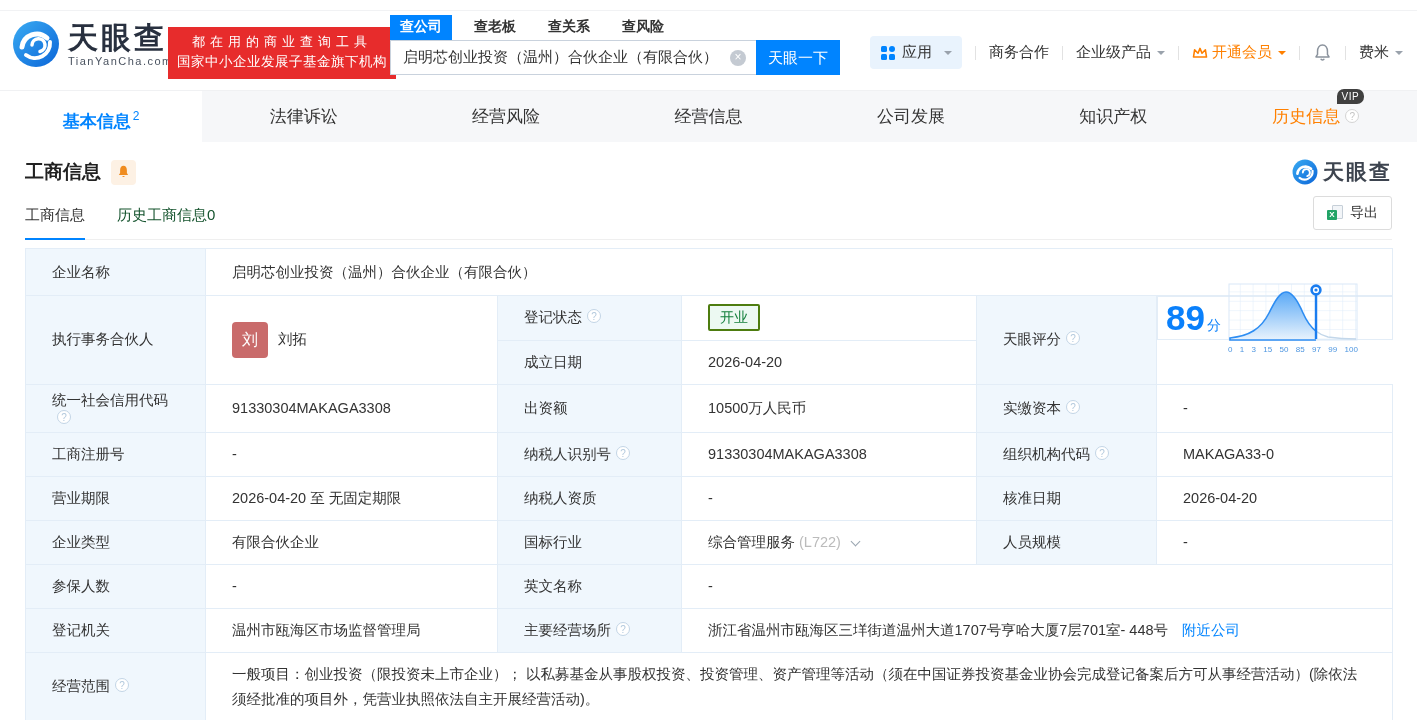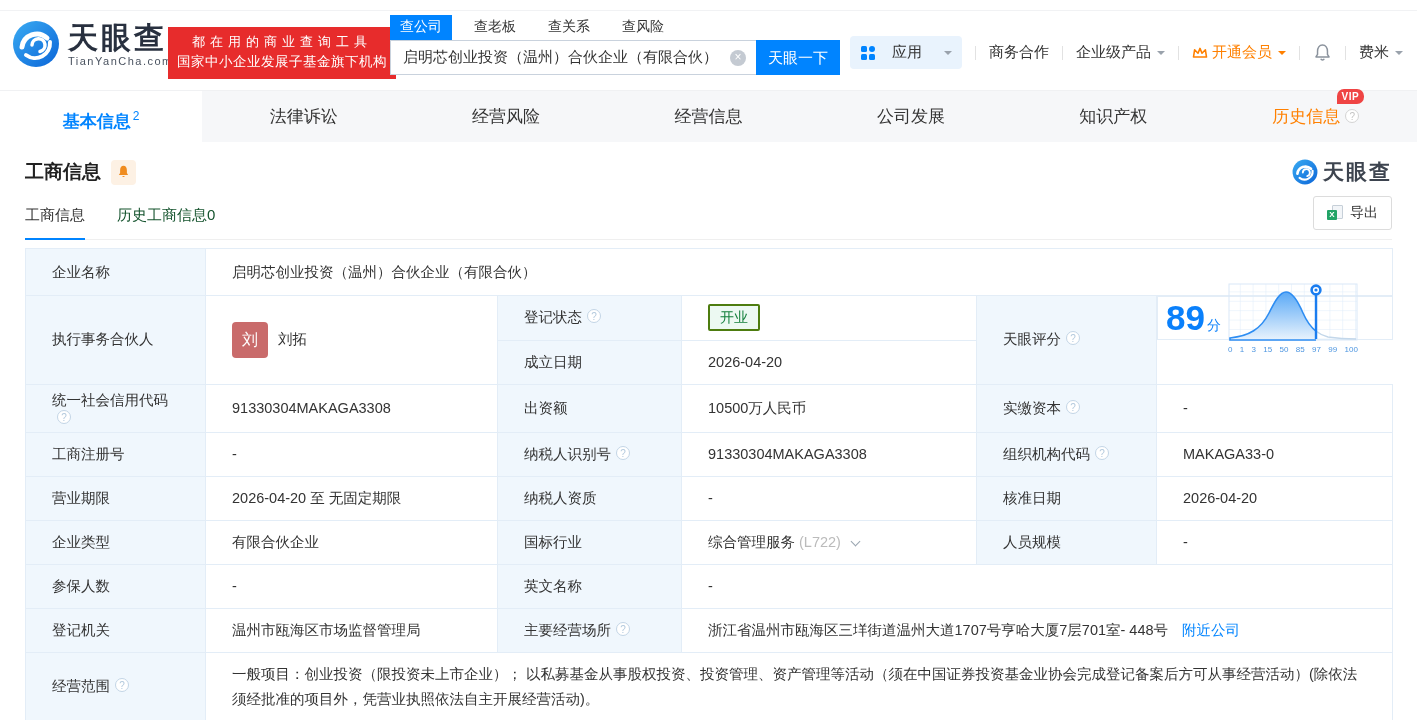--- a/index.html
+++ b/index.html
@@ -15,52 +15,52 @@
   .logo-text-main { font-size:30px; font-weight:bold; color:#28303f; letter-spacing:3px; line-height:32px; }
   .logo-text-sub { font-size:11px; color:#4a5360; letter-spacing:1.5px; margin-top:1px; }
 
   .slogan { position:absolute; left:168px; top:27px; background:#e72c2c; color:#fff;
     padding:5px 9px 6px; text-align:center; line-height:1.55; }
   .slogan .l1 { font-size:13px; letter-spacing:5px; }
   .slogan .l2 { font-size:13.5px; letter-spacing:0.5px; }
 
   .search-wrap { position:absolute; left:390px; top:16px; width:450px; }
   .search-tabs { display:flex; align-items:flex-end; height:24px; }
-  .stab { font-size:14px; color:#333; padding:3px 10px 4px; margin-right:12px; cursor:pointer; }
+  .stab { font-size:14px; color:#333; padding:3px 10px 4px; margin-right:12px; cursor:pointer;font-weight:bold; }
   .stab.active { background:#0084ff; color:#fff; }
   .search-box { display:flex; margin-top:0; }
   .search-input-wrap { position:relative; width:366px; }
   .search-input { width:100%; height:35px; border:1px solid #c9d2dd; border-right:none;
     padding:0 32px 0 12px; font-size:15px; color:#333; outline:none;
     font-family:"Liberation Sans","DejaVu Sans",sans-serif; }
   .clear-icon { position:absolute; right:10px; top:10px; width:16px; height:16px; border-radius:50%;
     background:#c4cad2; color:#fff; font-size:12px; line-height:15px; text-align:center; cursor:pointer; }
   .clear-icon::after { content:"×"; }
   .search-btn { width:84px; height:35px; background:#0084ff; color:#fff; font-size:15px;
     text-align:center; line-height:35px; cursor:pointer; }
 
   .right-menu { position:absolute; right:14px; top:36px; display:flex; align-items:center; font-size:15px; }
-  .apps-btn { display:flex; align-items:center; gap:16px; background:#e9f3fd; border-radius:4px;
+  .apps-btn { display:flex; align-items:center; gap:6px; background:#e9f3fd; border-radius:4px;
     padding:7px 10px; cursor:pointer; }
   .menu-item { cursor:pointer; display:flex; align-items:center; }
   .mdiv { width:1px; height:14px; background:#e2e2e2; margin:0 13px; }
   .caret { display:inline-block; width:0; height:0; border:4px solid transparent;
     border-top-color:#9aa2ac; margin-left:6px; margin-top:4px; }
   .vip-link { color:#ff8000; font-weight:normal; }
   .vip-link .caret { border-top-color:#ff8000; }
 
   
   .nav { display:flex; height:52px; background:#f6f7f9; border-top:1px solid #f0f1f3; }
   .nav-tab { flex:1; text-align:center; line-height:51px; font-size:17px; color:#333; cursor:pointer; }
   .nav-tab.active { background:#fff; color:#0084ff; font-weight:bold; }
   .nav-tab sup { font-size:12px; font-weight:normal; color:#0084ff; margin-left:2px; }
   .nav-tab.vip-tab { color:#ff8000; }
   .tab-inner { position:relative; display:inline-block; }
-  .vip-badge { position:absolute; top:-2px; right:-24px; background:#ef4444; color:#fff;
-    font-size:10px; font-weight:bold; line-height:13px; padding:1px 5px;
+  .vip-badge { position:absolute; top:-2px; right:-24px; background:#404040; color:#fff;
+    font-size:10px; font-weight:normal; line-height:13px; padding:1px 5px;
     border-radius:7px 7px 7px 0; letter-spacing:0.5px; }
 
   .q { display:inline-block; width:14px; height:14px; line-height:13px; border-radius:50%;
     border:1px solid #c3d5e6; color:#b3c9dd; font-size:10px; text-align:center;
     margin-left:5px; vertical-align:2px; cursor:pointer; background:#fff; }
   .q::after { content:"?"; }
   .q.gray { border-color:#d4d4d4; color:#c4c4c4; }
 
   
   .section-head { display:flex; align-items:center; padding:16px 25px 0; }

